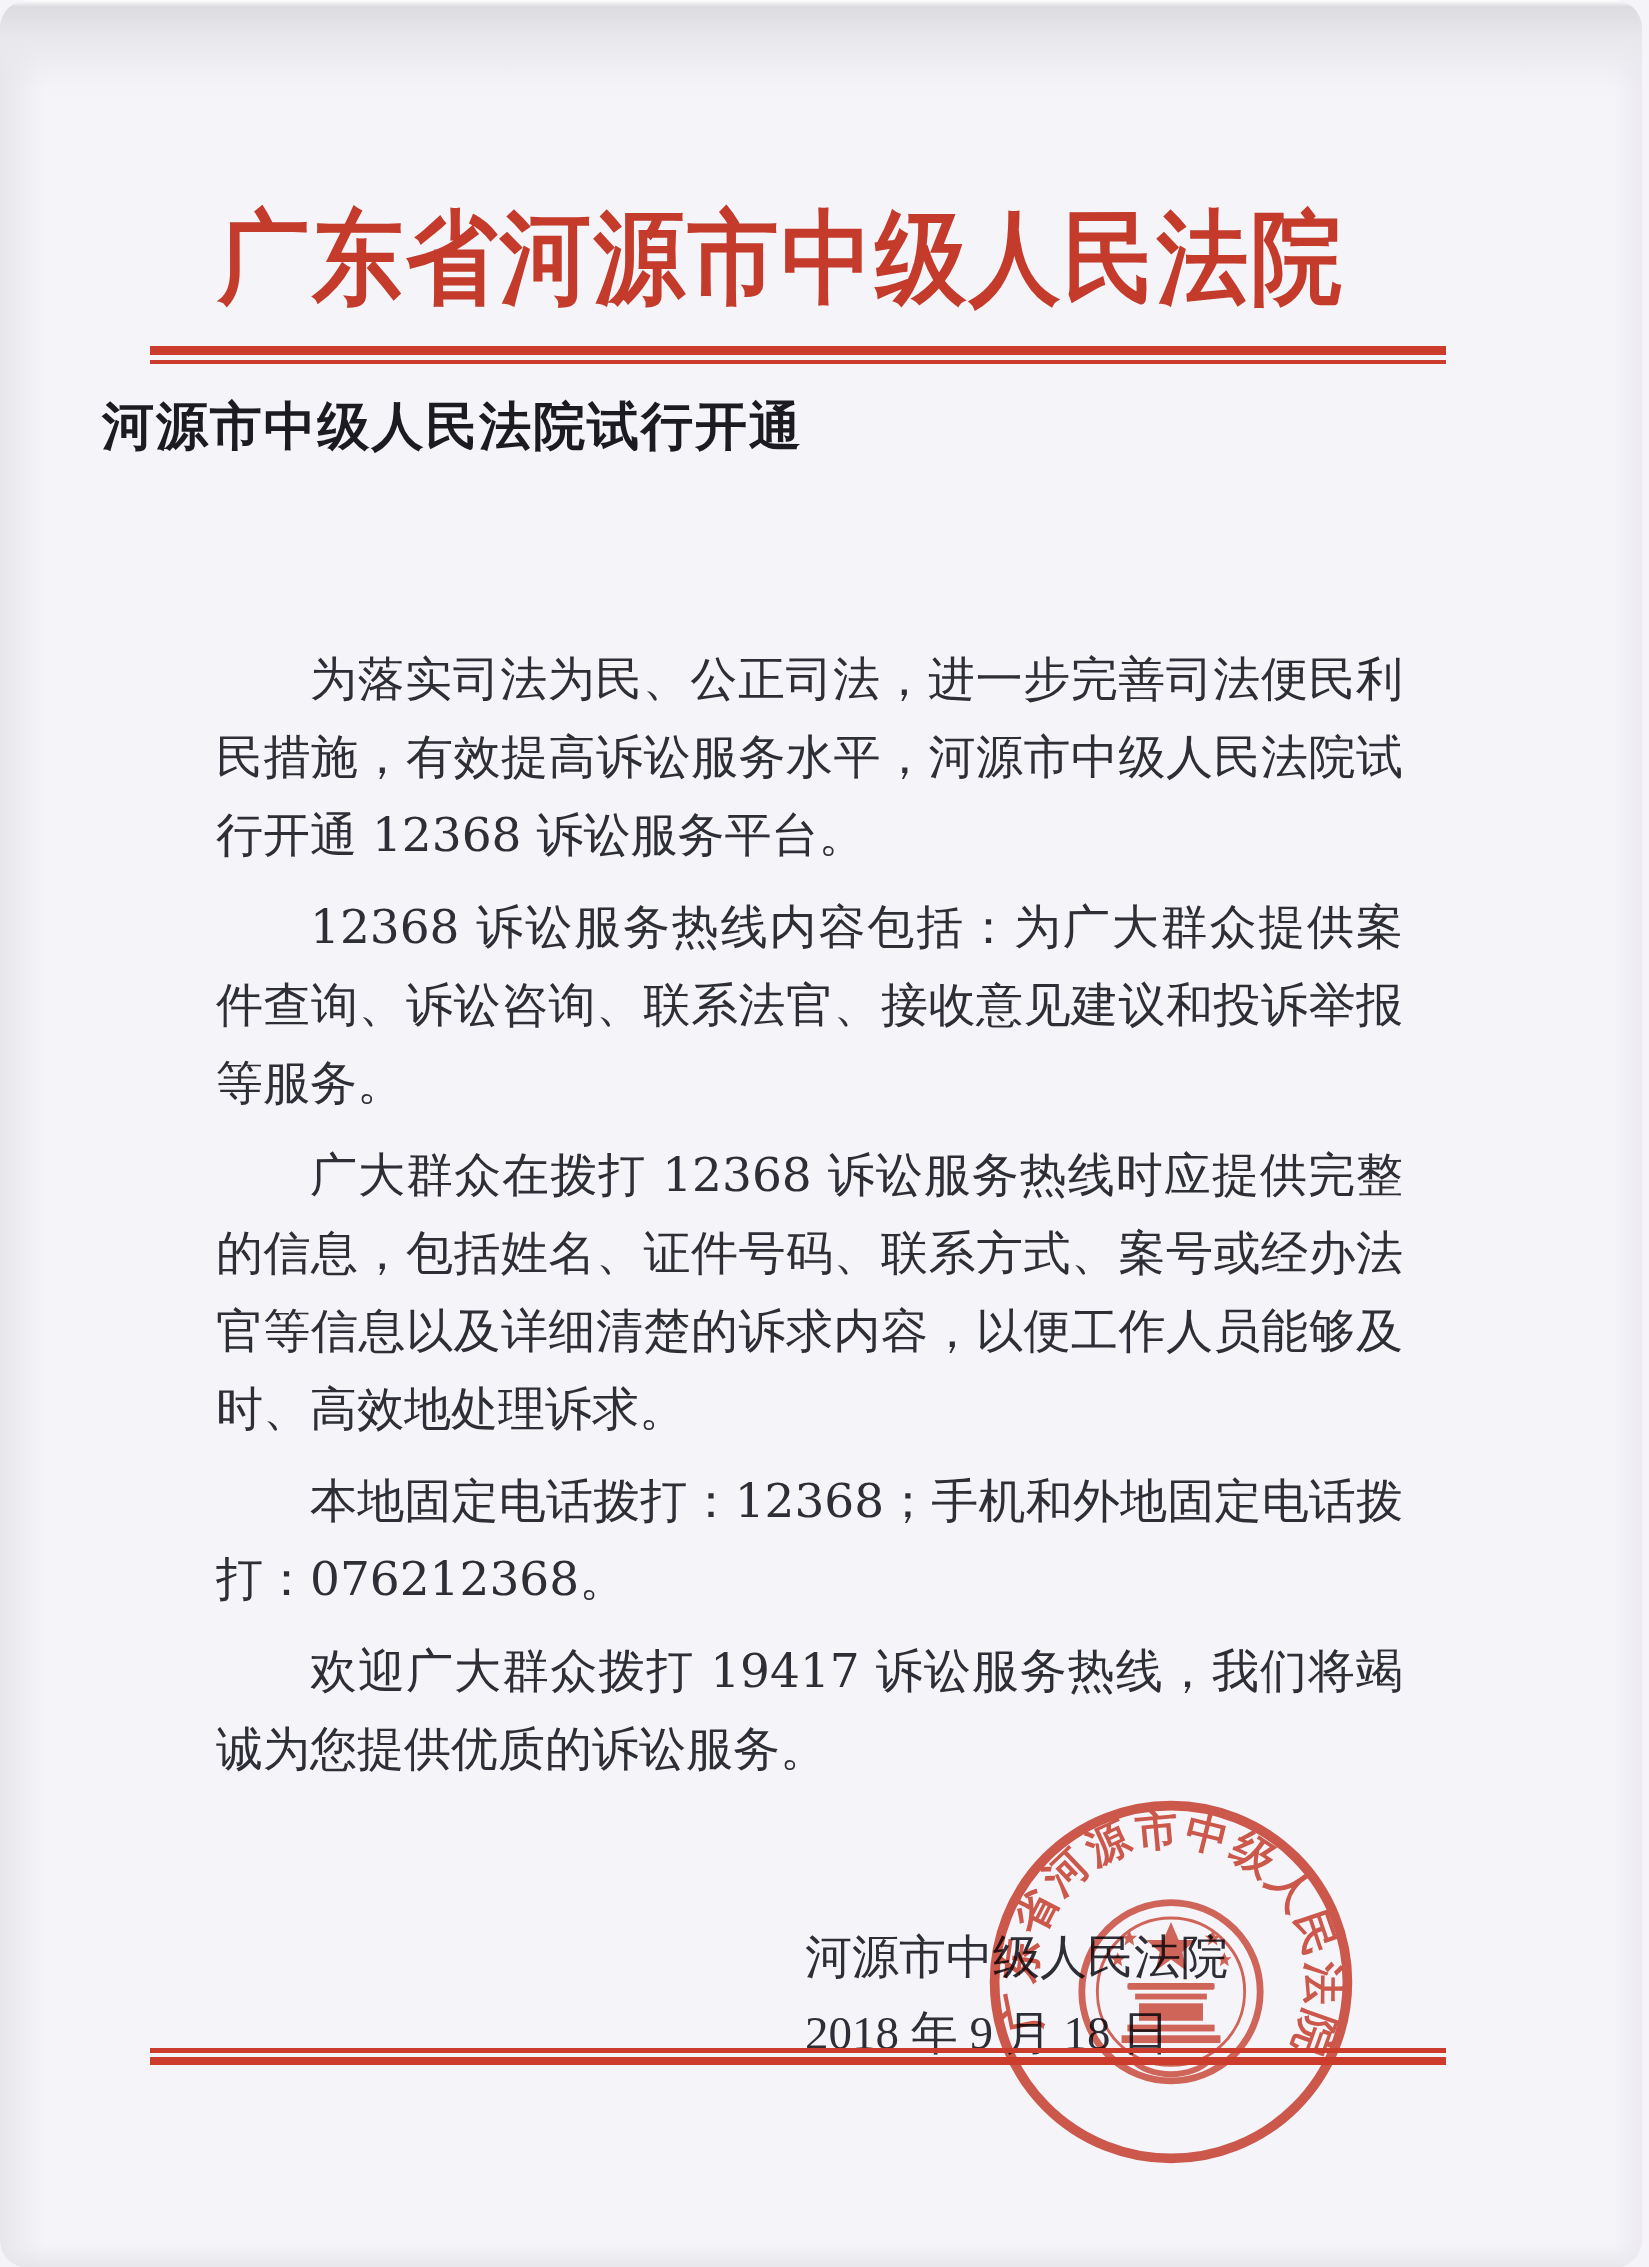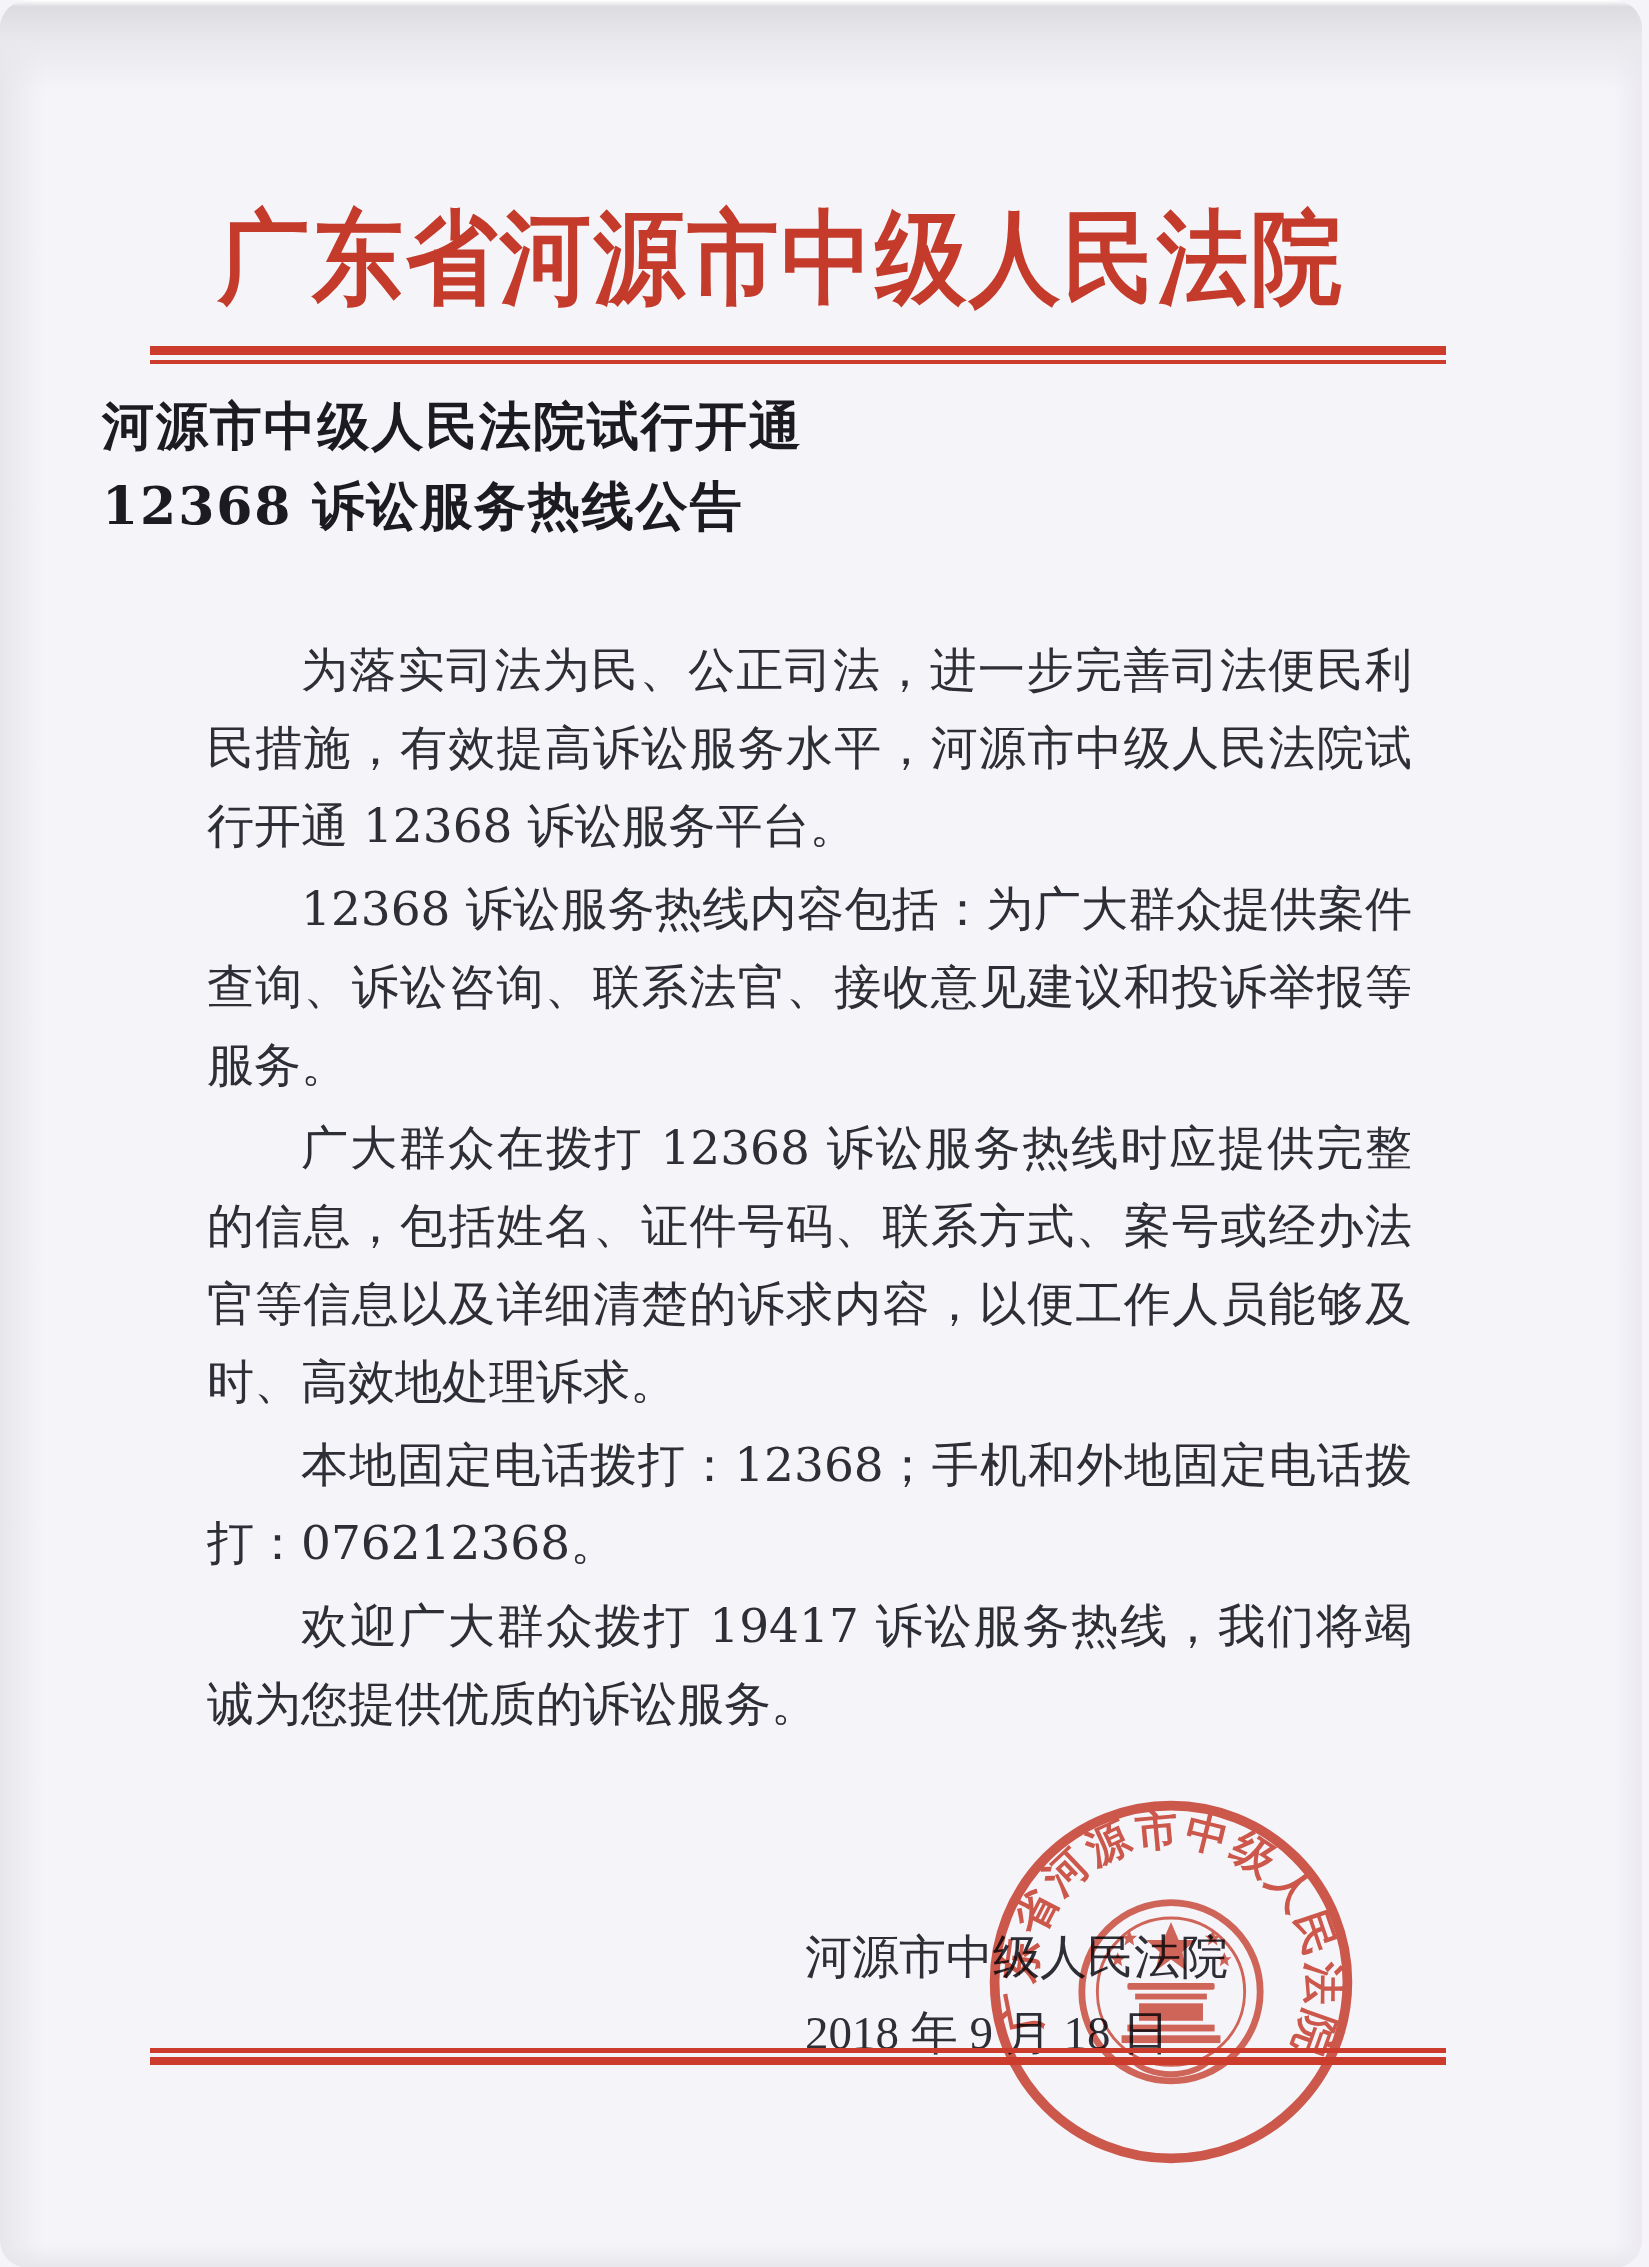--- a/index.html
+++ b/index.html
@@ -65,21 +65,21 @@
     position: absolute;
     left: 202px;
     top: 626px;
     width: 1215px;
     font-size: 47px;
     line-height: 78px;
     color: #2e2e36;
     text-align: justify;
   }
   .body-text p {
-    margin: 5px;
+    margin: 14px;
     text-indent: 2em;
   }
   .sign-block {
     position: absolute;
     top: 1919px;
     right: 414px;
     text-align: left;
     font-size: 47px;
     line-height: 76px;
     color: #2e2e36;
@@ -103,21 +103,20 @@
 
   <div class="letterhead">广东省河源市中级人民法院</div>
 
   <div class="rule rule-top">
     <div class="bar b1"></div>
     <div class="bar b2"></div>
   </div>
 
   <div class="doc-title">
     <div>河源市中级人民法院试行开通</div>
-    <div>12368 诉讼服务热线公告</div>
   </div>
 
   <div class="body-text">
     <p>为落实司法为民、公正司法，进一步完善司法便民利民措施，有效提高诉讼服务水平，河源市中级人民法院试行开通 12368 诉讼服务平台。</p>
     <p>12368 诉讼服务热线内容包括：为广大群众提供案件查询、诉讼咨询、联系法官、接收意见建议和投诉举报等服务。</p>
     <p>广大群众在拨打 12368 诉讼服务热线时应提供完整的信息，包括姓名、证件号码、联系方式、案号或经办法官等信息以及详细清楚的诉求内容，以便工作人员能够及时、高效地处理诉求。</p>
     <p>本地固定电话拨打：12368；手机和外地固定电话拨打：076212368。</p>
     <p>欢迎广大群众拨打 19417 诉讼服务热线，我们将竭诚为您提供优质的诉讼服务。</p>
   </div>
 

